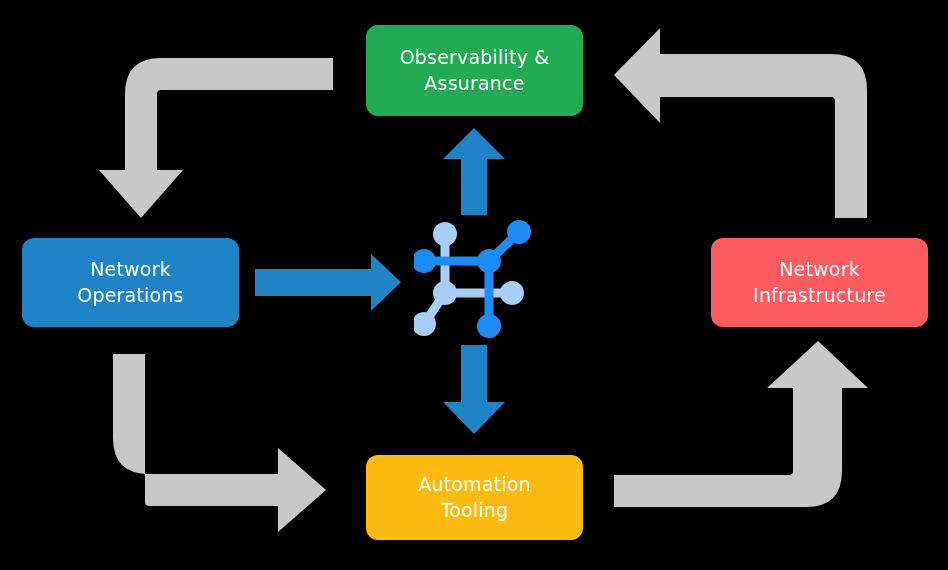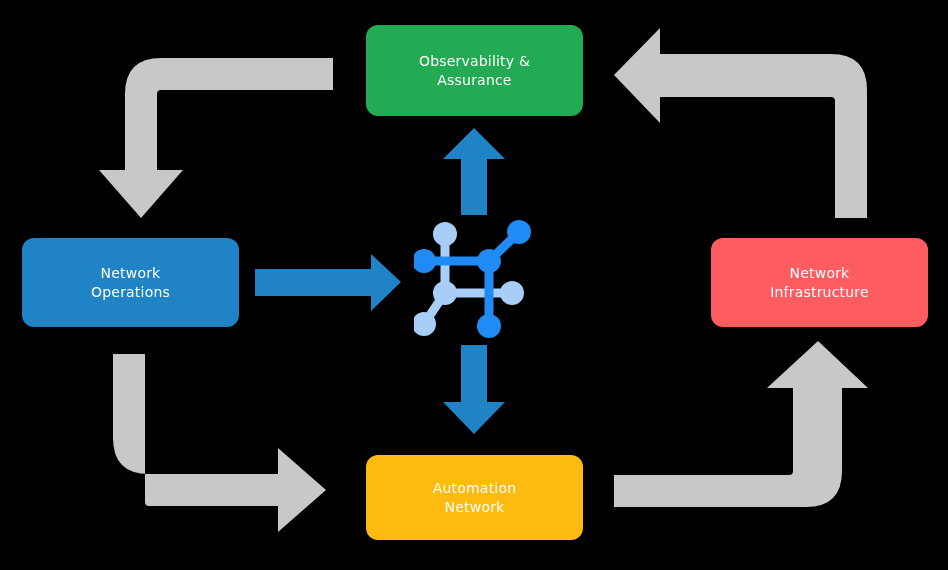--- a/index.html
+++ b/index.html
@@ -16,21 +16,21 @@
     font-family: "DejaVu Sans", "Liberation Sans", sans-serif;
   }
   .node-box {
     position: absolute;
     border-radius: 12px;
     display: flex;
     align-items: center;
     justify-content: center;
     text-align: center;
     color: #ffffff;
-    font-size: 14px;
+    font-size: 19px;
     line-height: 1.35;
     font-weight: 400;
     letter-spacing: 0.2px;
     box-sizing: border-box;
     padding: 4px 10px;
     white-space: pre-line;
   }
   #box-observability {
     left: 366px; top: 25px; width: 217px; height: 91px;
     background: #22ab52;
@@ -198,15 +198,15 @@
   <div class="node-box" id="box-observability">Observability &amp;
 Assurance</div>
 
   <div class="node-box" id="box-network-operations">Network
 Operations</div>
 
   <div class="node-box" id="box-network-infrastructure">Network
 Infrastructure</div>
 
   <div class="node-box" id="box-automation-tooling">Automation
-Network</div>
+Tooling</div>
 
 </div>
 
 </body></html>

